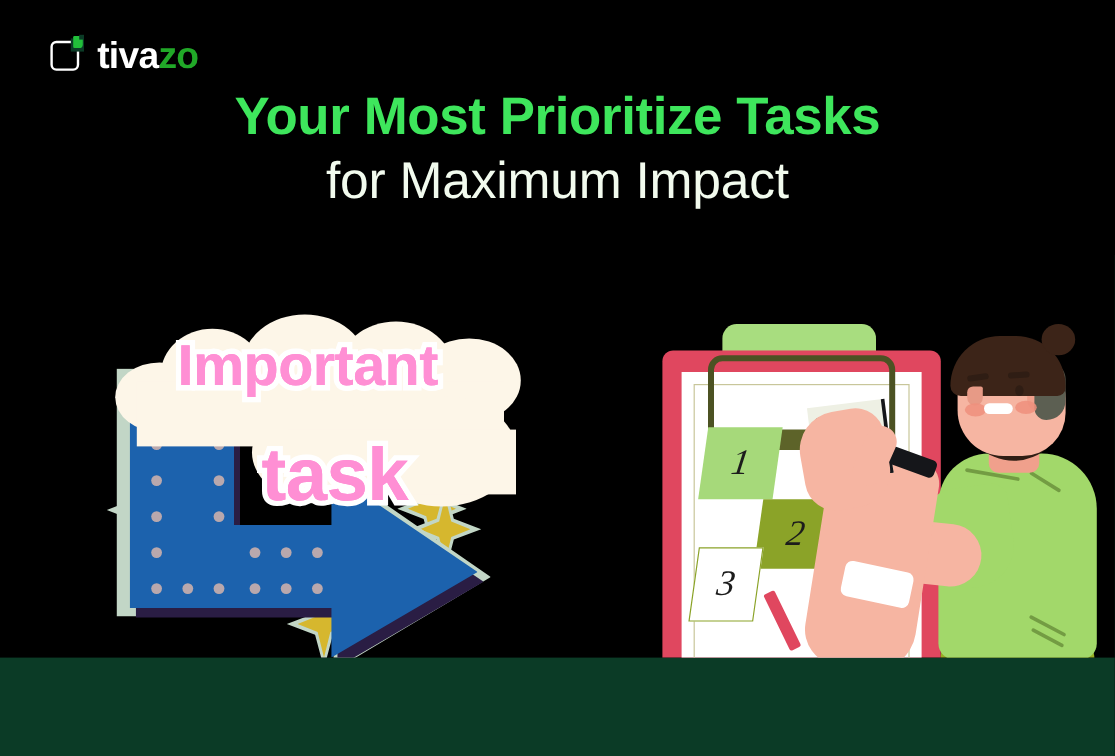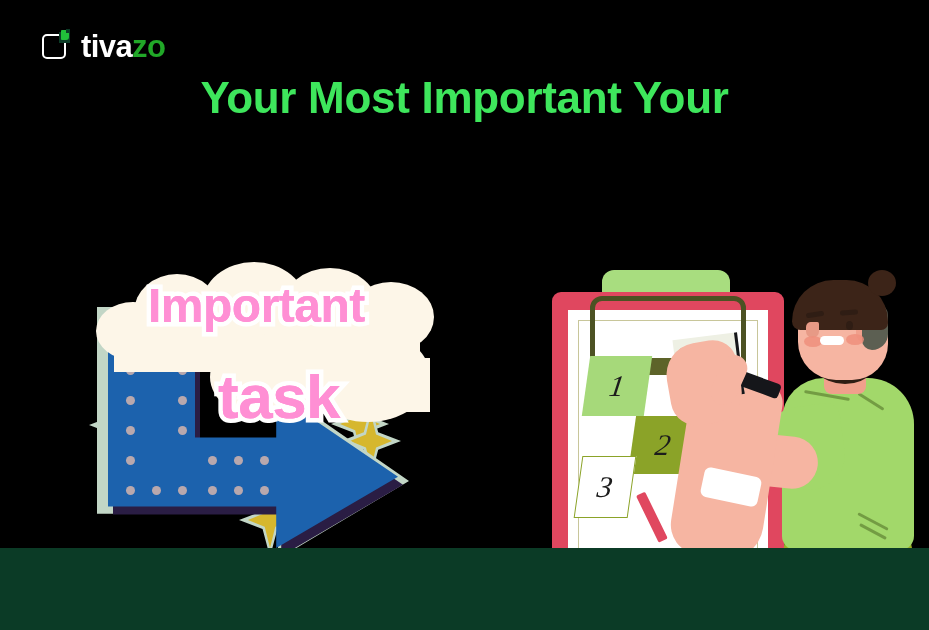--- a/index.html
+++ b/index.html
@@ -180,21 +180,22 @@
       <div class="box"></div>
       <div class="notch"></div>
       <div class="flag"></div>
     </div>
     <div class="logo-text">
       <span class="tiva">tiva</span><span class="zo">zo</span>
     </div>
   </div>
 
   <div id="headline">
-    <div class="hl hl-2">Your Most Important Your</div>
+    <div class="hl hl-2">Your Most Prioritize Tasks</div>
+    <div class="hl hl-3">for Maximum Impact</div>
   </div>
 
   <div id="left-art">
 
     <div class="sparkle" style="left:8px;top:130px;width:54px;height:70px;">
       <div class="halo"></div>
       <div class="core"></div>
     </div>
     <div class="sparkle" style="left:158px;top:232px;width:44px;height:56px;">
       <div class="halo"></div>

